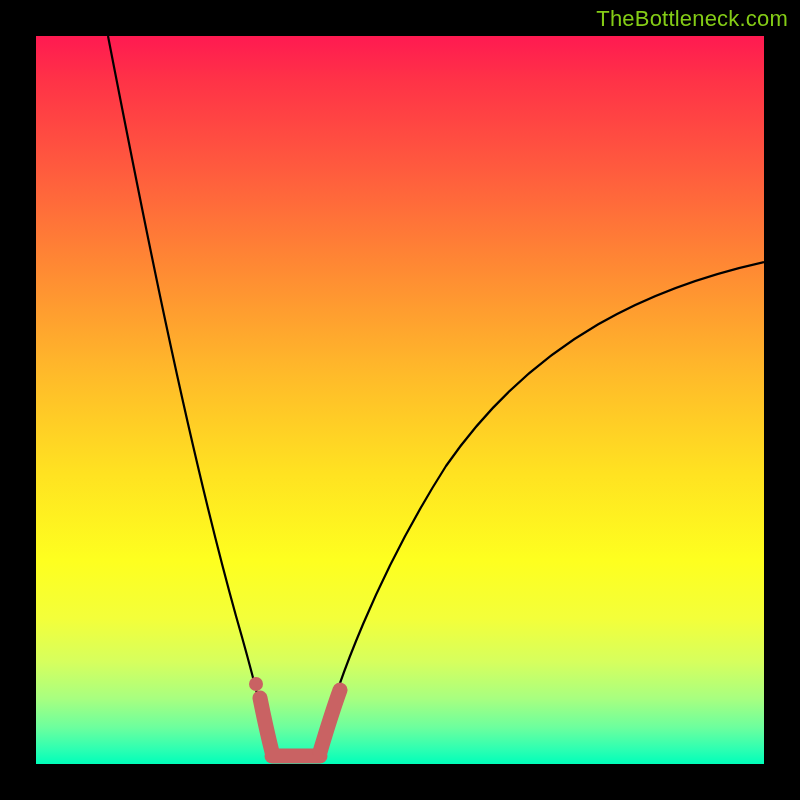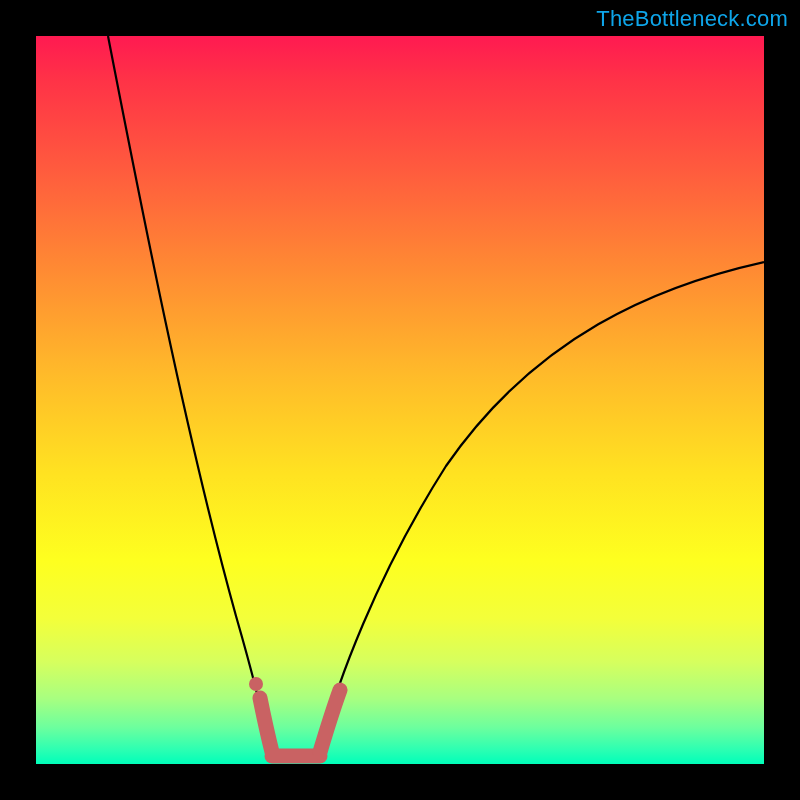--- a/index.html
+++ b/index.html
@@ -46,21 +46,21 @@
     position: absolute;
     top: 0;
     left: 0;
     width: 728px;
     height: 728px;
   }
   .watermark {
     position: absolute;
     top: 6px;
     right: 12px;
-    color: #0ea5e9;
+    color: #84cc16;
     font-size: 22px;
     font-weight: 500;
     letter-spacing: 0.2px;
   }
 </style>
 </head>
 <body>
 
 <div class="frame">
   <div class="watermark">TheBottleneck.com</div>

